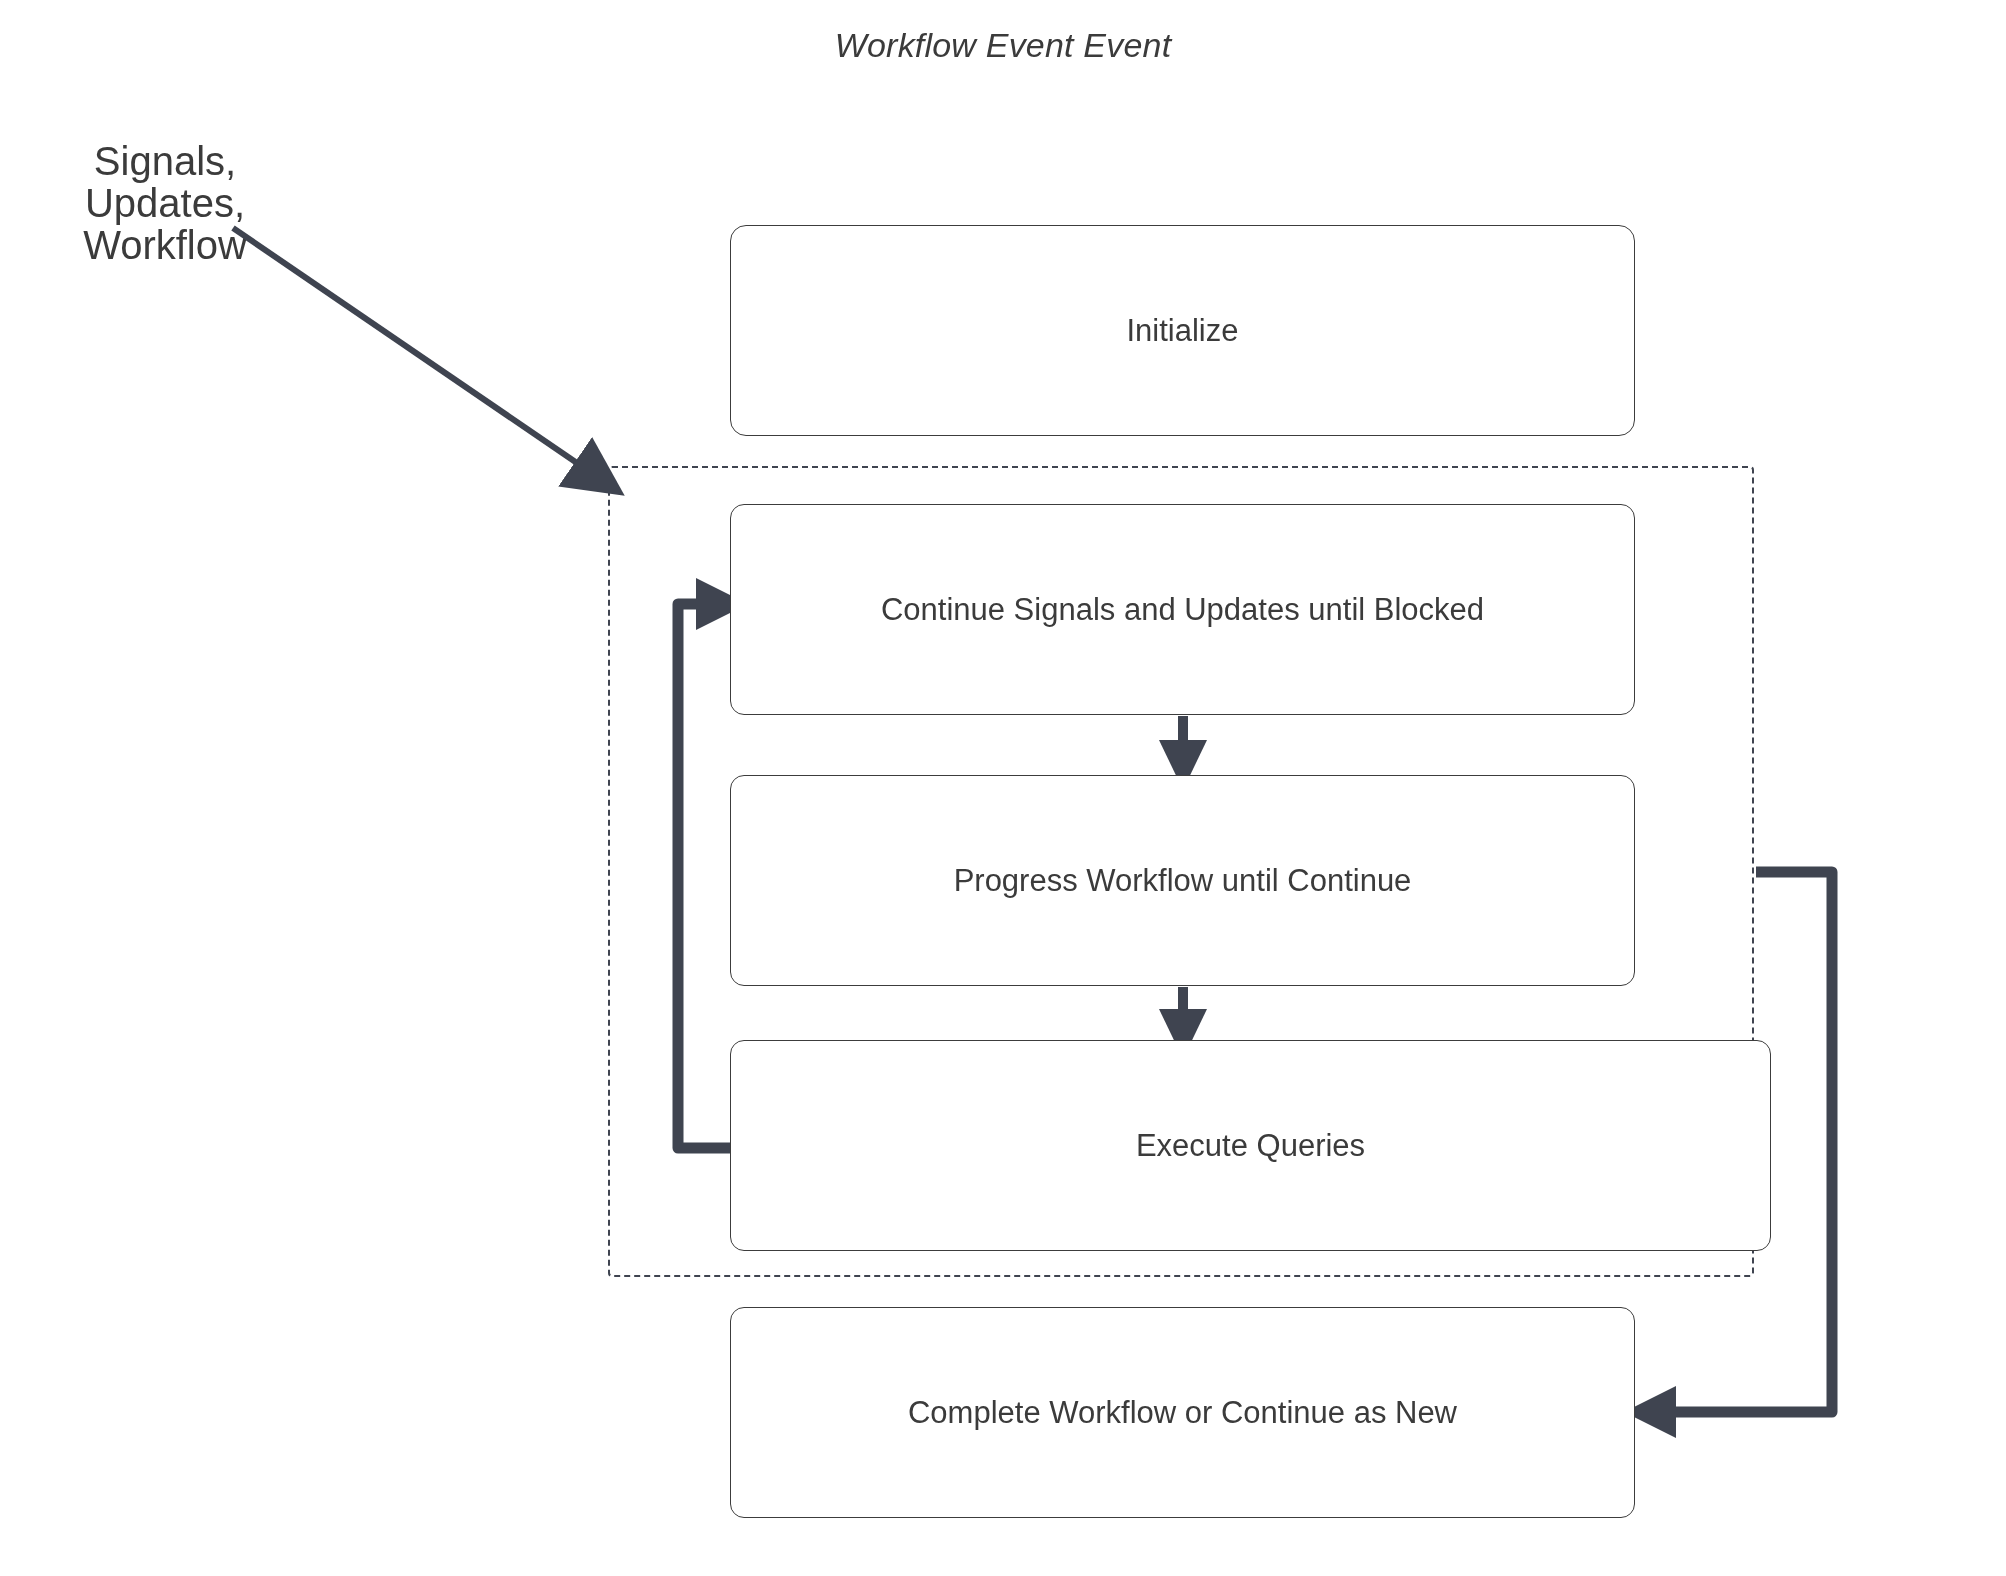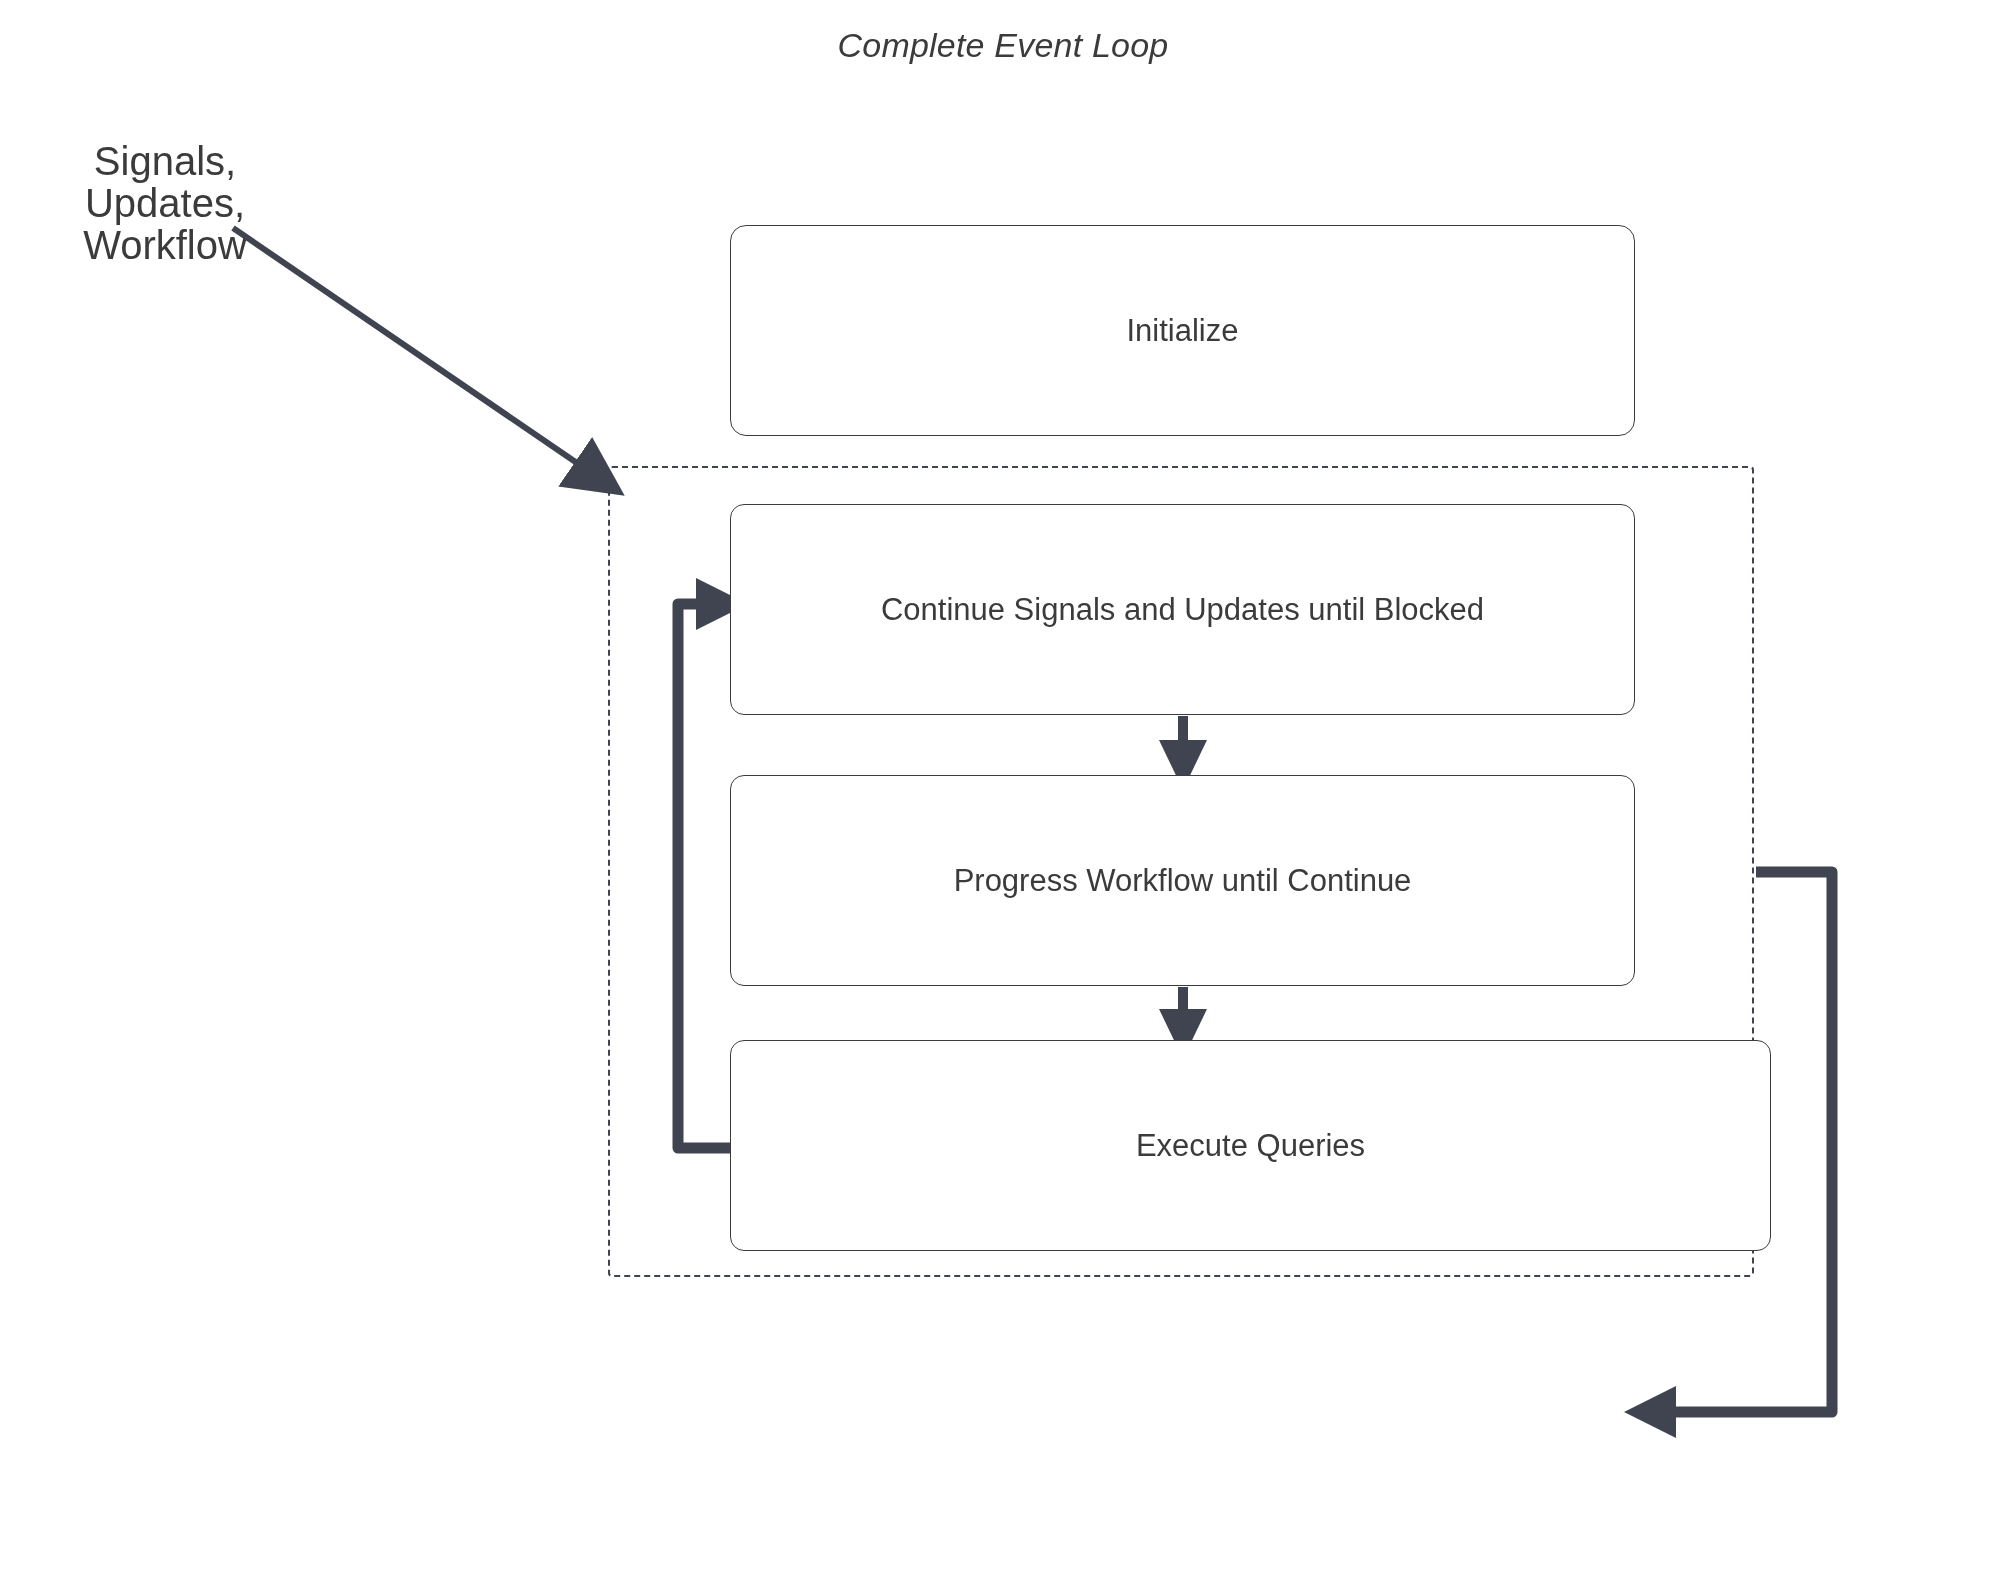--- a/index.html
+++ b/index.html
@@ -90,21 +90,21 @@
   .box-progress-signals  { left: 730px;  top: 504px;  width: 905px;  height: 211px; }
   .box-progress-workflow { left: 730px;  top: 775px;  width: 905px;  height: 211px; }
   .box-execute-queries   { left: 730px;  top: 1040px; width: 1041px;  height: 211px; }
   .box-complete          { left: 730px;  top: 1307px; width: 905px;  height: 211px; }
 </style>
 </head>
 <body>
 
 <div id="canvas">
 
-  <div class="diagram-title">Complete Event Loop</div>
+  <div class="diagram-title">Workflow Event Event</div>
 
   <div class="external-label">
       <div>Signals, Updates,</div>
       <div>Workflow</div>
     </div>
 
   <div class="loop-container"></div>
 
   <svg class="svg-layer" viewBox="0 0 2006 1576" width="2006" height="1576">
     <defs>
@@ -147,14 +147,17 @@
   </div>
 
   <div class="node-box box-progress-workflow">
     <span class="node-label">Progress Workflow until Continue</span>
   </div>
 
   <div class="node-box box-execute-queries">
     <span class="node-label">Execute Queries</span>
   </div>
 
+  <div class="node-box box-complete">
+    <span class="node-label">Complete Workflow or Continue as New</span>
+  </div>
 
 </div>
 
 </body></html>

